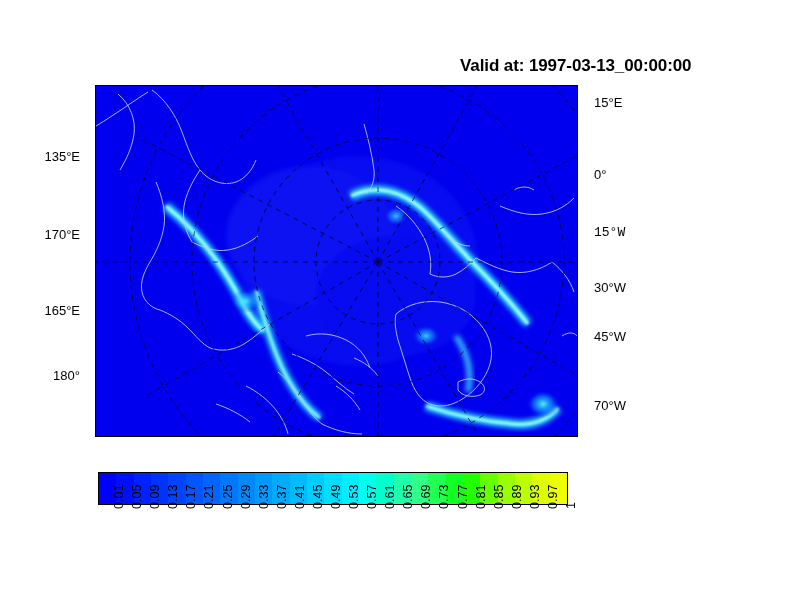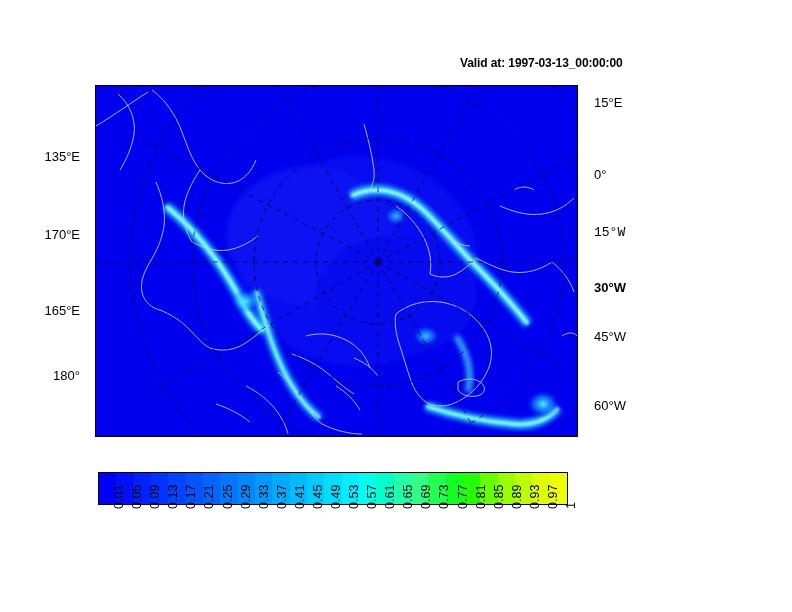--- a/index.html
+++ b/index.html
@@ -6,21 +6,21 @@
   body{
     width:792px;height:612px;background:#ffffff;
     font-family:"Liberation Sans", sans-serif;
     color:#000000;position:relative;overflow:hidden;
   }
   #figure{position:absolute;left:0;top:0;width:792px;height:612px;}
 
   
   #title{
     position:absolute;left:460px;top:56px;width:320px;
-    font-size:12px;font-weight:bold;letter-spacing:-0.1px;
+    font-size:17px;font-weight:bold;letter-spacing:-0.1px;
     text-align:left;white-space:nowrap;
   }
 
   
   #map-panel{
     position:absolute;left:95px;top:85px;width:483px;height:352px;
     border:1px solid #000000;box-sizing:border-box;
     background:#0000ee;overflow:hidden;
   }
   #map-svg{position:absolute;left:0;top:0;width:481px;height:350px;display:block;}
@@ -183,23 +183,23 @@
   </div>
 
   <div class="axlabel left" style="left:6px;top:149px;width:74px;text-align:right;">135°E</div>
   <div class="axlabel left" style="left:6px;top:227px;width:74px;">170°E</div>
   <div class="axlabel left" style="left:6px;top:303px;width:74px;">165°E</div>
   <div class="axlabel left" style="left:6px;top:368px;width:74px;">180°</div>
 
   <div class="axlabel right" style="left:594px;top:95px;">15°E</div>
   <div class="axlabel right" style="left:594px;top:167px;">0°</div>
   <div class="axlabel right" style="left:594px;top:225px;font-family:Liberation Mono, monospace;">15°W</div>
-  <div class="axlabel right" style="left:594px;top:280px;font-weight:bold;">30°W</div>
+  <div class="axlabel right" style="left:594px;top:280px;">30°W</div>
   <div class="axlabel right" style="left:594px;top:329px;">45°W</div>
-  <div class="axlabel right" style="left:594px;top:398px;">60°W</div>
+  <div class="axlabel right" style="left:594px;top:398px;">70°W</div>
 
 
   <div id="colorbar-wrap">
     <div id="colorbar">
         <div class="band" style="background: rgb(0, 0, 255);"></div>
         <div class="band" style="background: rgb(0, 16, 255);"></div>
         <div class="band" style="background: rgb(0, 34, 255);"></div>
         <div class="band" style="background: rgb(0, 51, 255);"></div>
         <div class="band" style="background: rgb(0, 68, 255);"></div>
         <div class="band" style="background: rgb(0, 85, 255);"></div>

